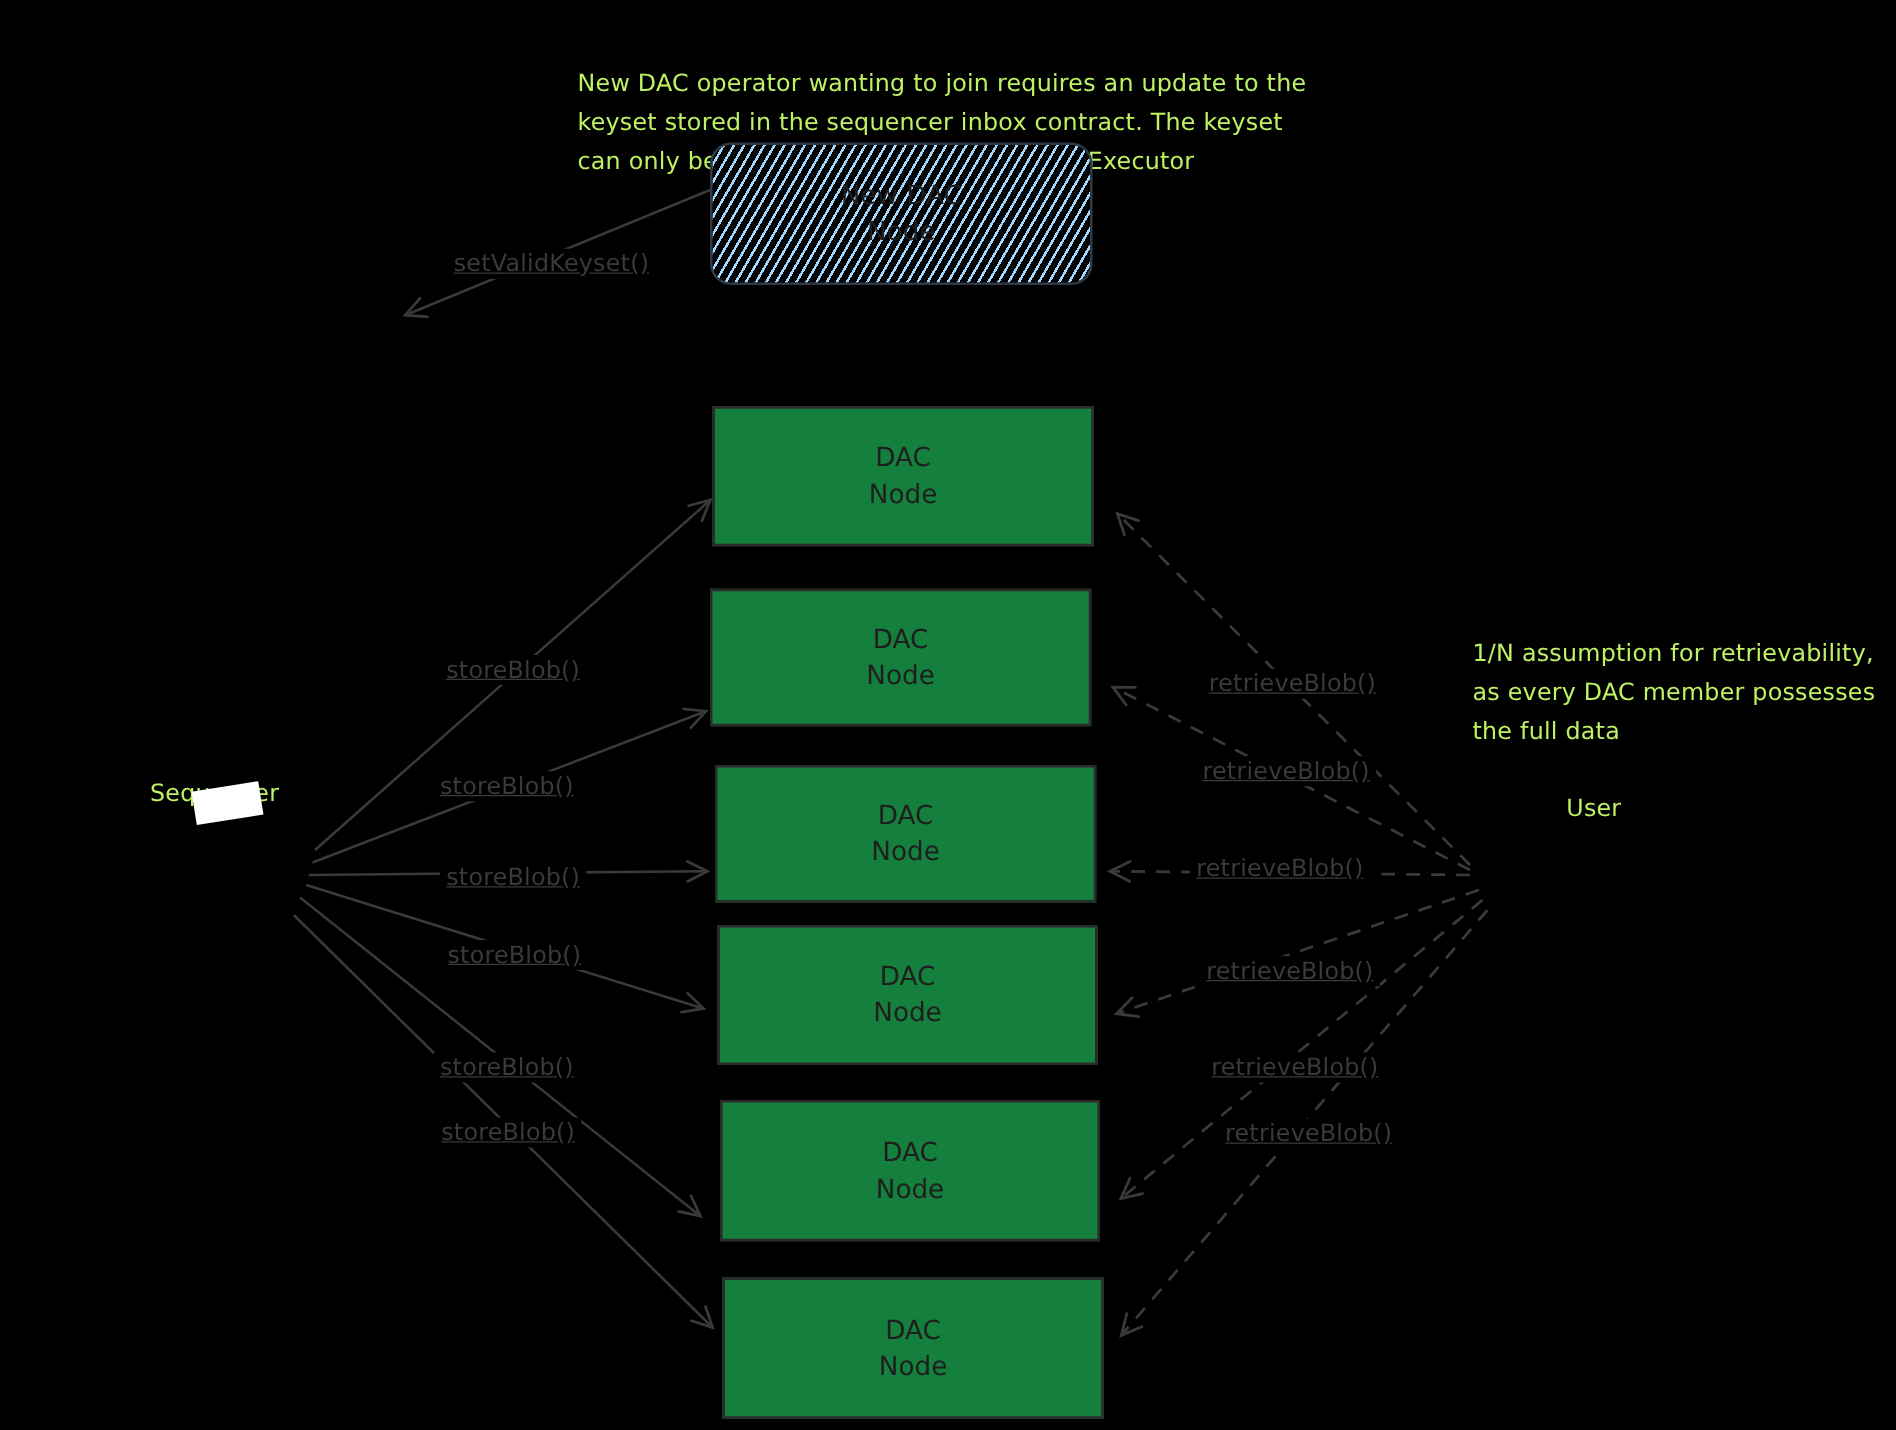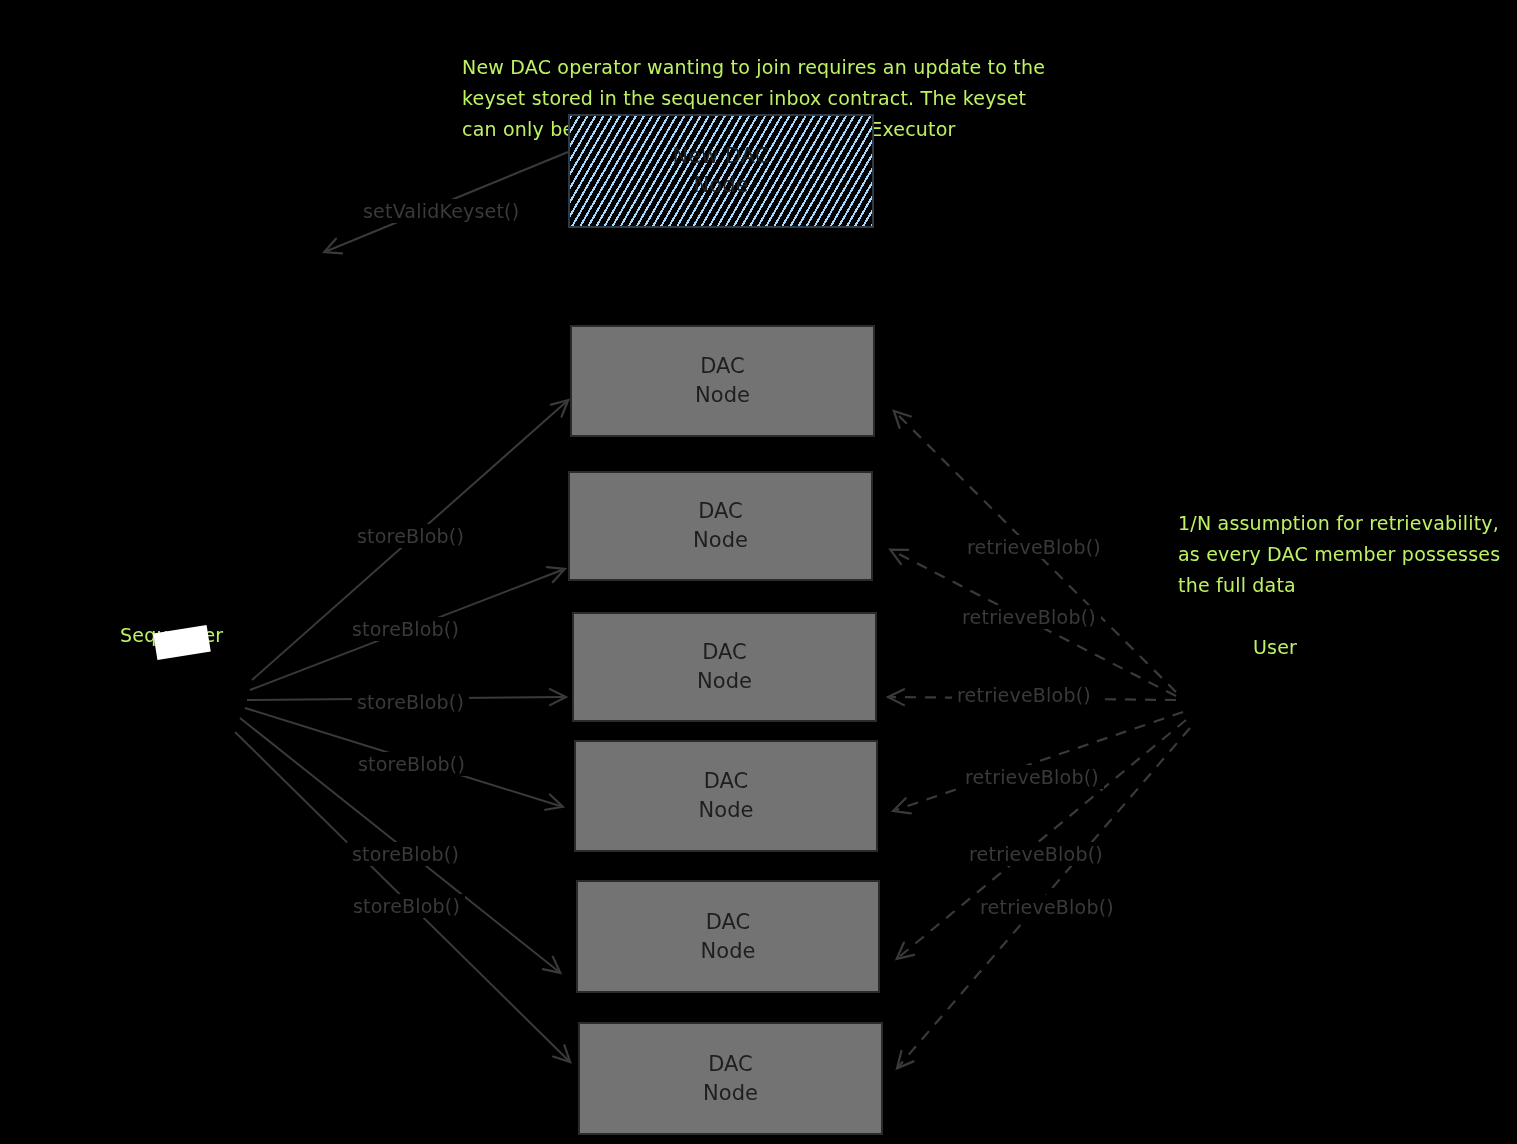--- a/index.html
+++ b/index.html
@@ -7,34 +7,35 @@
     position:relative;width:1517px;height:1144px;background:#000000;
     font-family:"DejaVu Sans",sans-serif;overflow:hidden;
   }
   svg.wires{position:absolute;left:0;top:0;width:1517px;height:1144px;}
   .note{
     position:absolute;color:#bef264;font-size:19px;line-height:31px;
     white-space:pre-line;letter-spacing:0.2px;margin-top:44px;
   }
   .edge-label{
     position:absolute;color:#3a3a3a;font-size:19px;line-height:24px;
-    background:#000;padding:0 5px;white-space:nowrap;letter-spacing:0.2px;
+    background:#000;padding:0 5px;white-space:nowrap;letter-spacing:0.2px;text-decoration:underline;
   }
   .box{
     position:absolute;display:flex;align-items:center;justify-content:center;
     text-align:center;border:2px solid #2b2b2b;box-sizing:border-box;
     color:#1e1e1e;font-size:21px;line-height:29px;white-space:pre-line;
   }
   .box-pink{left:8px;top:213px;width:305px;height:110px;background:#ffc9c9;}
   .box-hatch{
     left:568px;top:114px;width:306px;height:114px;
     background:repeating-linear-gradient(120deg,#a5d8ff 0px,#a5d8ff 2px,#000 2px,#000 7px);
     border-color:#2e3a46;
+    border-radius:17px;
   }
-  .box-blue{background:#737373;}
+  .box-blue{background:#15803d;}
   .n1{left:570px;top:325px;width:305px;height:112px;}
   .n2{left:568px;top:471px;width:305px;height:110px;}
   .n3{left:572px;top:612px;width:305px;height:110px;}
   .n4{left:574px;top:740px;width:304px;height:112px;}
   .n5{left:576px;top:880px;width:304px;height:113px;}
   .n6{left:578px;top:1022px;width:305px;height:113px;}
   .laptop-screen{
     position:absolute;left:155px;top:629px;width:54px;height:27px;
     background:#ffffff;transform:rotate(-9deg);
   }

